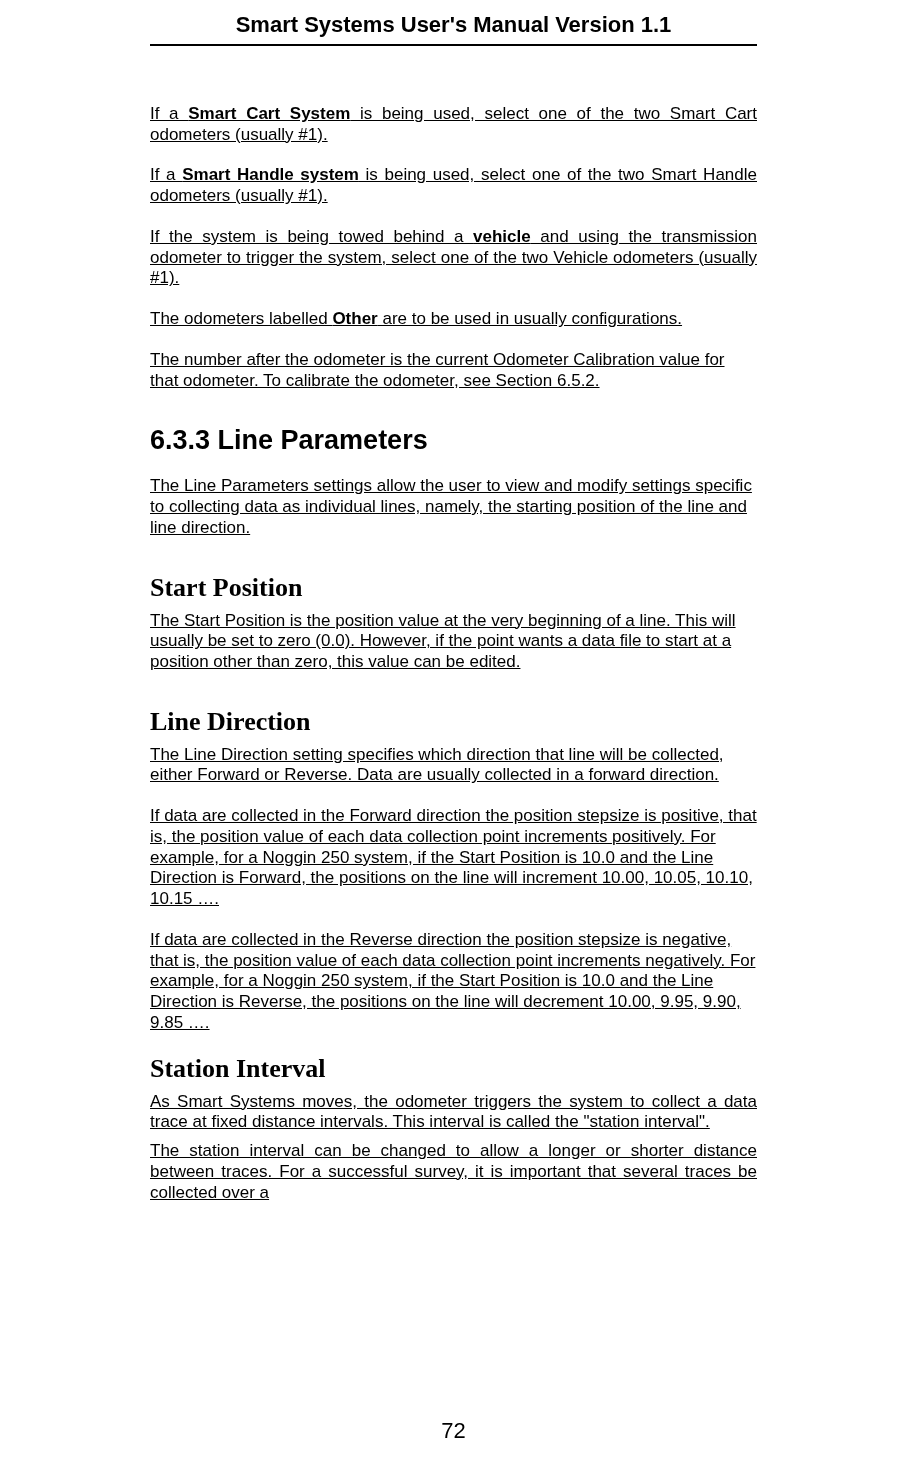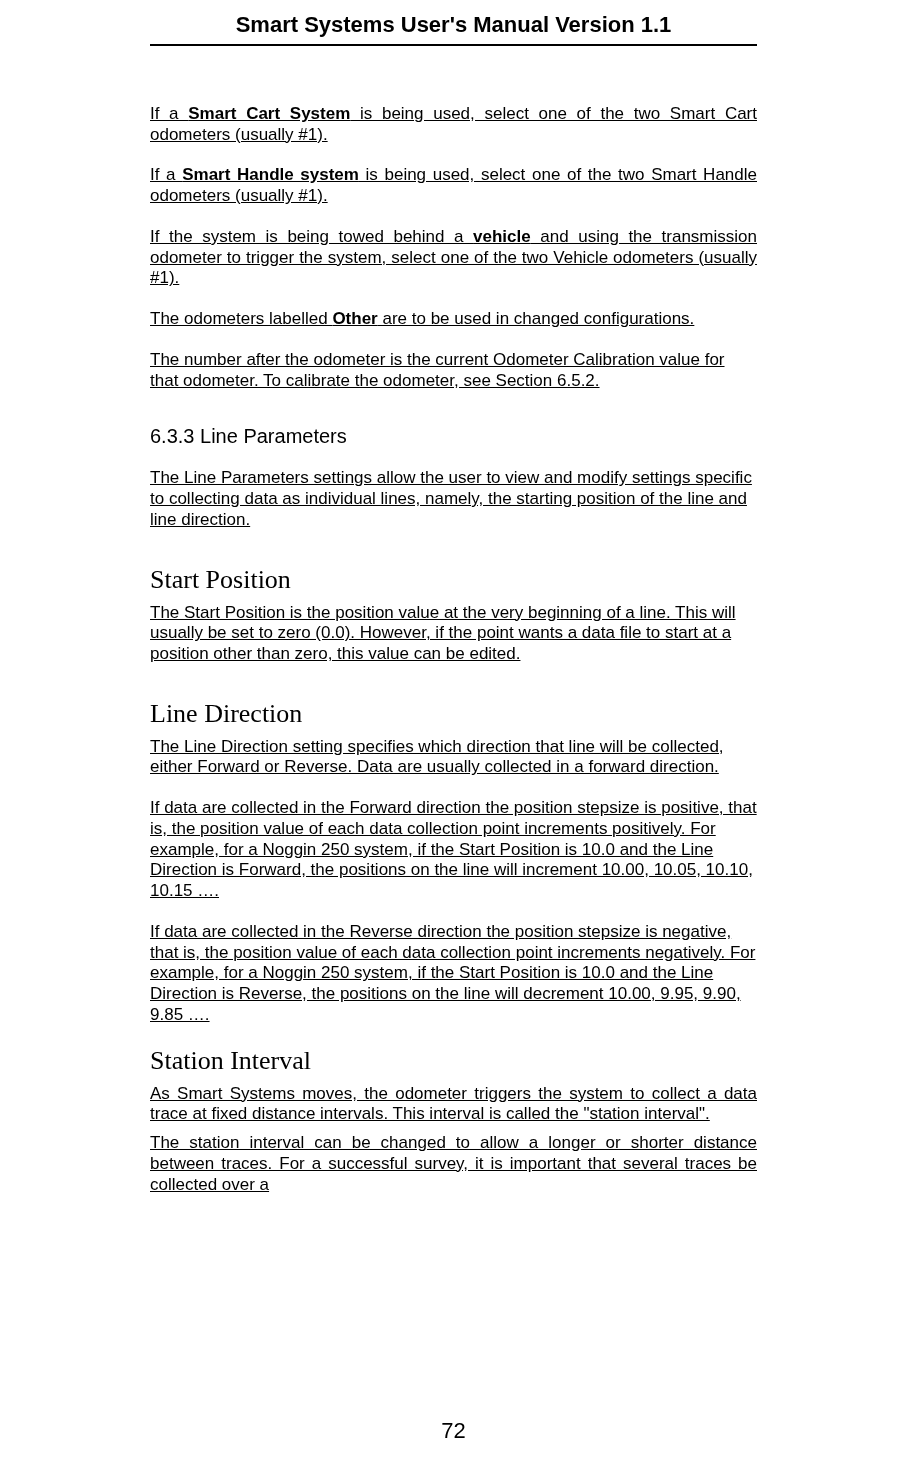--- a/index.html
+++ b/index.html
@@ -36,28 +36,28 @@
     text-decoration: underline;
   }
   .justify {
     text-align: justify;
   }
   .bold {
     font-weight: bold;
   }
   .h2 {
     font-family: Verdana, Arial, sans-serif;
-    font-weight: normal;
-    font-size: 20px;
+    font-weight: bold;
+    font-size: 27px;
     margin-top: 34px;
     margin-bottom: 20px;
   }
   .h3 {
     font-family: "Times New Roman", Times, serif;
-    font-weight: normal;
+    font-weight: bold;
     font-size: 26px;
     margin-top: 34px;
     margin-bottom: 8px;
   }
   .h3.tight-top {
     margin-top: 14px;
   }
   .footer-pagenum {
     text-align: center;
     font-size: 22px;
@@ -81,21 +81,21 @@
 
   <div class="para justify">
     <span>If a </span><span class="bold">Smart Handle system</span><span> is being used, select one of the two Smart Handle odometers (usually #1).</span>
   </div>
 
   <div class="para justify">
     <span>If the system is being towed behind a </span><span class="bold">vehicle</span><span> and using the transmission odometer to trigger the system, select one of the two Vehicle odometers (usually #1).</span>
   </div>
 
   <div class="para">
-    <span>The odometers labelled </span><span class="bold">Other</span><span> are to be used in changed configurations.</span>
+    <span>The odometers labelled </span><span class="bold">Other</span><span> are to be used in usually configurations.</span>
   </div>
 
   <div class="para">The number after the odometer is the current Odometer Calibration value for that odometer.  To calibrate the odometer, see Section 6.5.2.</div>
 
   <div class="h2">6.3.3 Line Parameters</div>
 
   <div class="para">The Line Parameters settings allow the user to view and modify settings specific to collecting data as individual lines, namely, the starting position of the line and line direction.</div>
 
   <div class="h3">Start Position</div>
   <div class="para">The Start Position is the position value at the very beginning of a line.  This will usually be set to zero (0.0).  However, if the point wants a data file to start at a position other than zero, this value can be edited.</div>

